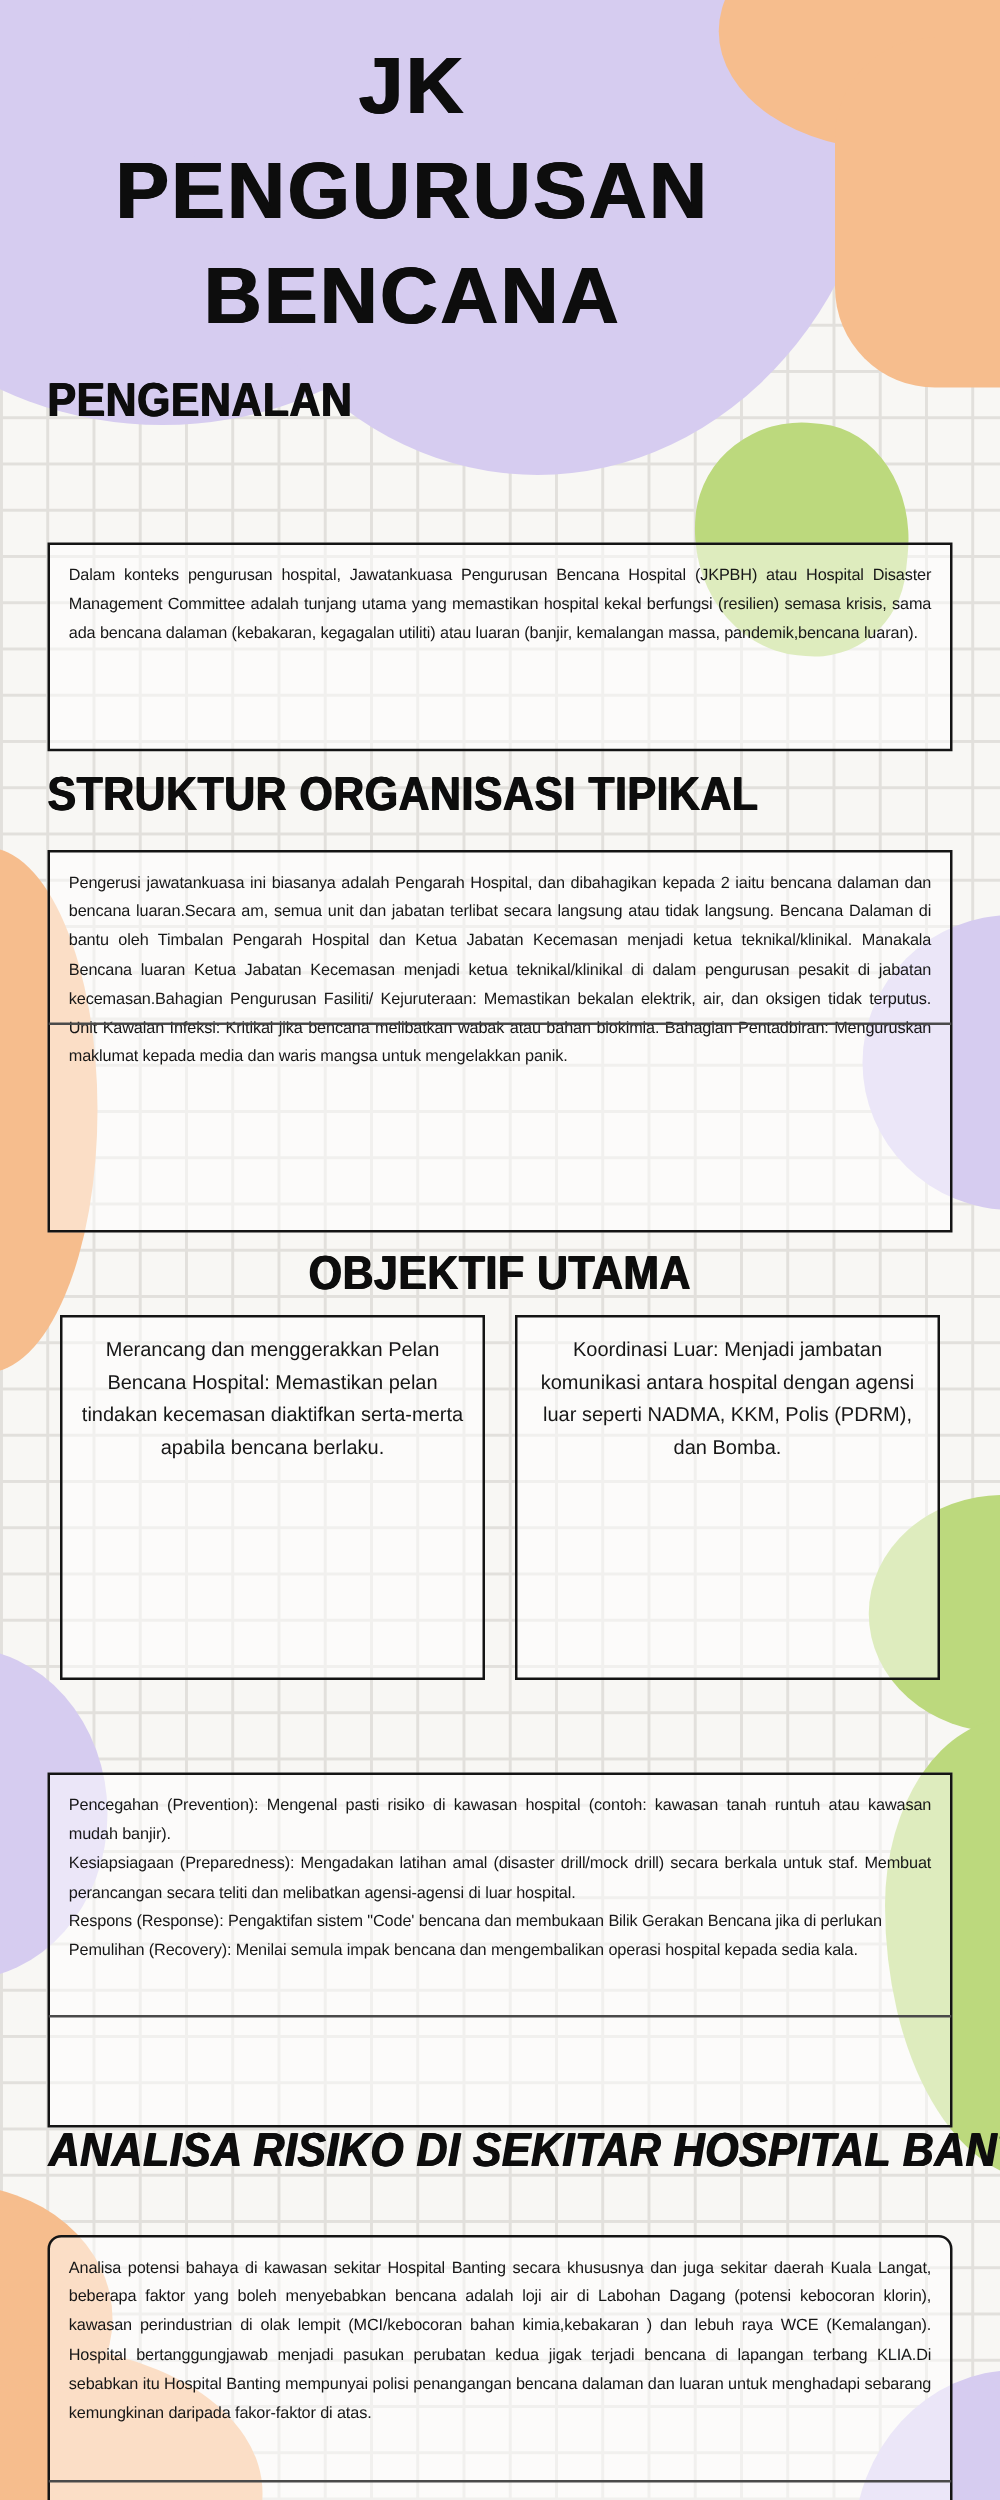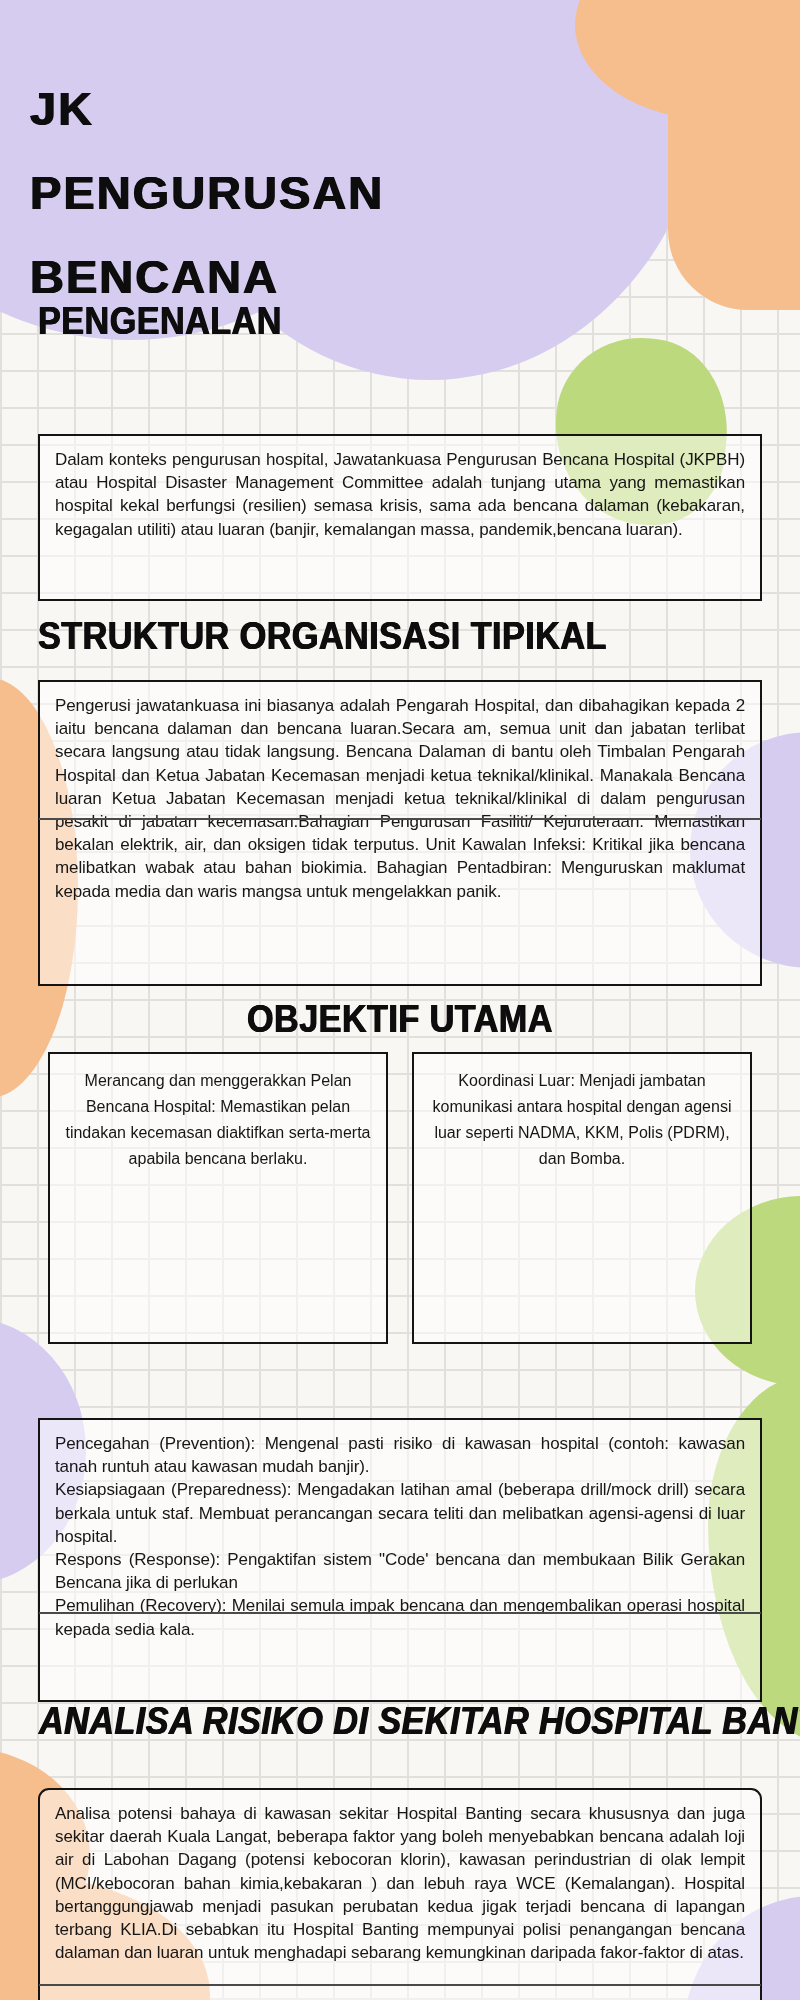--- a/index.html
+++ b/index.html
@@ -17,42 +17,41 @@
     font-family:"Liberation Sans", sans-serif;
     color:var(--ink);
   }
   .blob{position:absolute;}
   .lav{background:var(--lavender);}
   .org{background:var(--orange);}
   .grn{background:var(--green);}
 
   .title{
     position:absolute; left:30px; top:26px; width:600px;
-    font-weight:bold; font-size:47px; line-height:84px;
+    text-align:center; font-weight:bold; font-size:64px; line-height:84px;
     letter-spacing:2px; color:#0d0d0d;
     text-shadow:0.7px 0 #0d0d0d, -0.7px 0 #0d0d0d;
-    margin-top:41px;
   }
   .heading{
     position:absolute; white-space:nowrap; font-weight:bold; font-size:38px;
     color:#0d0d0d; text-shadow:0.6px 0 #0d0d0d, -0.6px 0 #0d0d0d;
     letter-spacing:0.5px;
   }
   .h-inner{display:inline-block; transform:scaleX(0.9); transform-origin:left center;}
   .h-center{left:0; width:800px; text-align:center;}
   .h-center .h-inner{transform-origin:center center;}
 
   .tbox{
     position:absolute; left:38px; width:724px; box-sizing:border-box;
     border:2.5px solid var(--box-border);
     background:rgba(255,255,255,0.5);
     padding:12px 15px;
   }
   .tbox p{
-    margin:0; font-size:17px; line-height:23.2px; text-align:justify;
+    margin:0; font-size:13px; line-height:23.2px; text-align:justify;
     letter-spacing:-0.1px;
   }
   .seam{
     position:absolute; left:-1px; right:-1px; height:2px;
     background:var(--seam); pointer-events:none;
   }
 
   .cards{
     position:absolute; left:48px; top:1052px; width:704px; height:292px;
     display:flex; gap:24px;
@@ -110,21 +109,21 @@
     <div class="card">
       <span>Merancang dan menggerakkan Pelan Bencana Hospital: Memastikan pelan tindakan kecemasan diaktifkan serta-merta apabila bencana berlaku.</span>
     </div>
     <div class="card">
       <span>Koordinasi Luar: Menjadi jambatan komunikasi antara hospital dengan agensi luar seperti NADMA, KKM, Polis (PDRM), dan Bomba.</span>
     </div>
   </div>
 
   <div class="tbox" style="top:1418px; height:284px;">
     <p>Pencegahan (Prevention): Mengenal pasti risiko di kawasan hospital (contoh: kawasan tanah runtuh atau kawasan mudah banjir).</p>
-    <p>Kesiapsiagaan (Preparedness): Mengadakan latihan amal (beberapa drill/mock drill) secara berkala untuk staf. Membuat perancangan secara teliti dan melibatkan agensi-agensi di luar hospital.</p>
+    <p>Kesiapsiagaan (Preparedness): Mengadakan latihan amal (disaster drill/mock drill) secara berkala untuk staf. Membuat perancangan secara teliti dan melibatkan agensi-agensi di luar hospital.</p>
     <p>Respons (Response): Pengaktifan sistem "Code' bencana dan membukaan Bilik Gerakan Bencana jika di perlukan</p>
     <p>Pemulihan (Recovery): Menilai semula impak bencana dan mengembalikan operasi hospital kepada sedia kala.</p>
     <div class="seam" style="top:192px;"></div>
   </div>
 
   <div class="heading" style="left:39px; top:1700px;font-style:italic;">
     <span class="h-inner">ANALISA RISIKO DI SEKITAR HOSPITAL BANTING</span>
   </div>
   <div class="tbox" style="top:1788px; height:234px;border-radius:11px;">
     <p>Analisa potensi bahaya di kawasan sekitar Hospital Banting secara khususnya dan juga sekitar daerah Kuala Langat, beberapa faktor yang boleh menyebabkan bencana adalah loji air di Labohan Dagang (potensi kebocoran klorin), kawasan perindustrian di olak lempit (MCI/kebocoran bahan kimia,kebakaran ) dan lebuh raya WCE (Kemalangan). Hospital bertanggungjawab menjadi pasukan perubatan kedua jigak terjadi bencana di lapangan terbang KLIA.Di sebabkan itu Hospital Banting mempunyai polisi penangangan bencana dalaman dan luaran untuk menghadapi sebarang kemungkinan daripada fakor-faktor di atas.</p>

